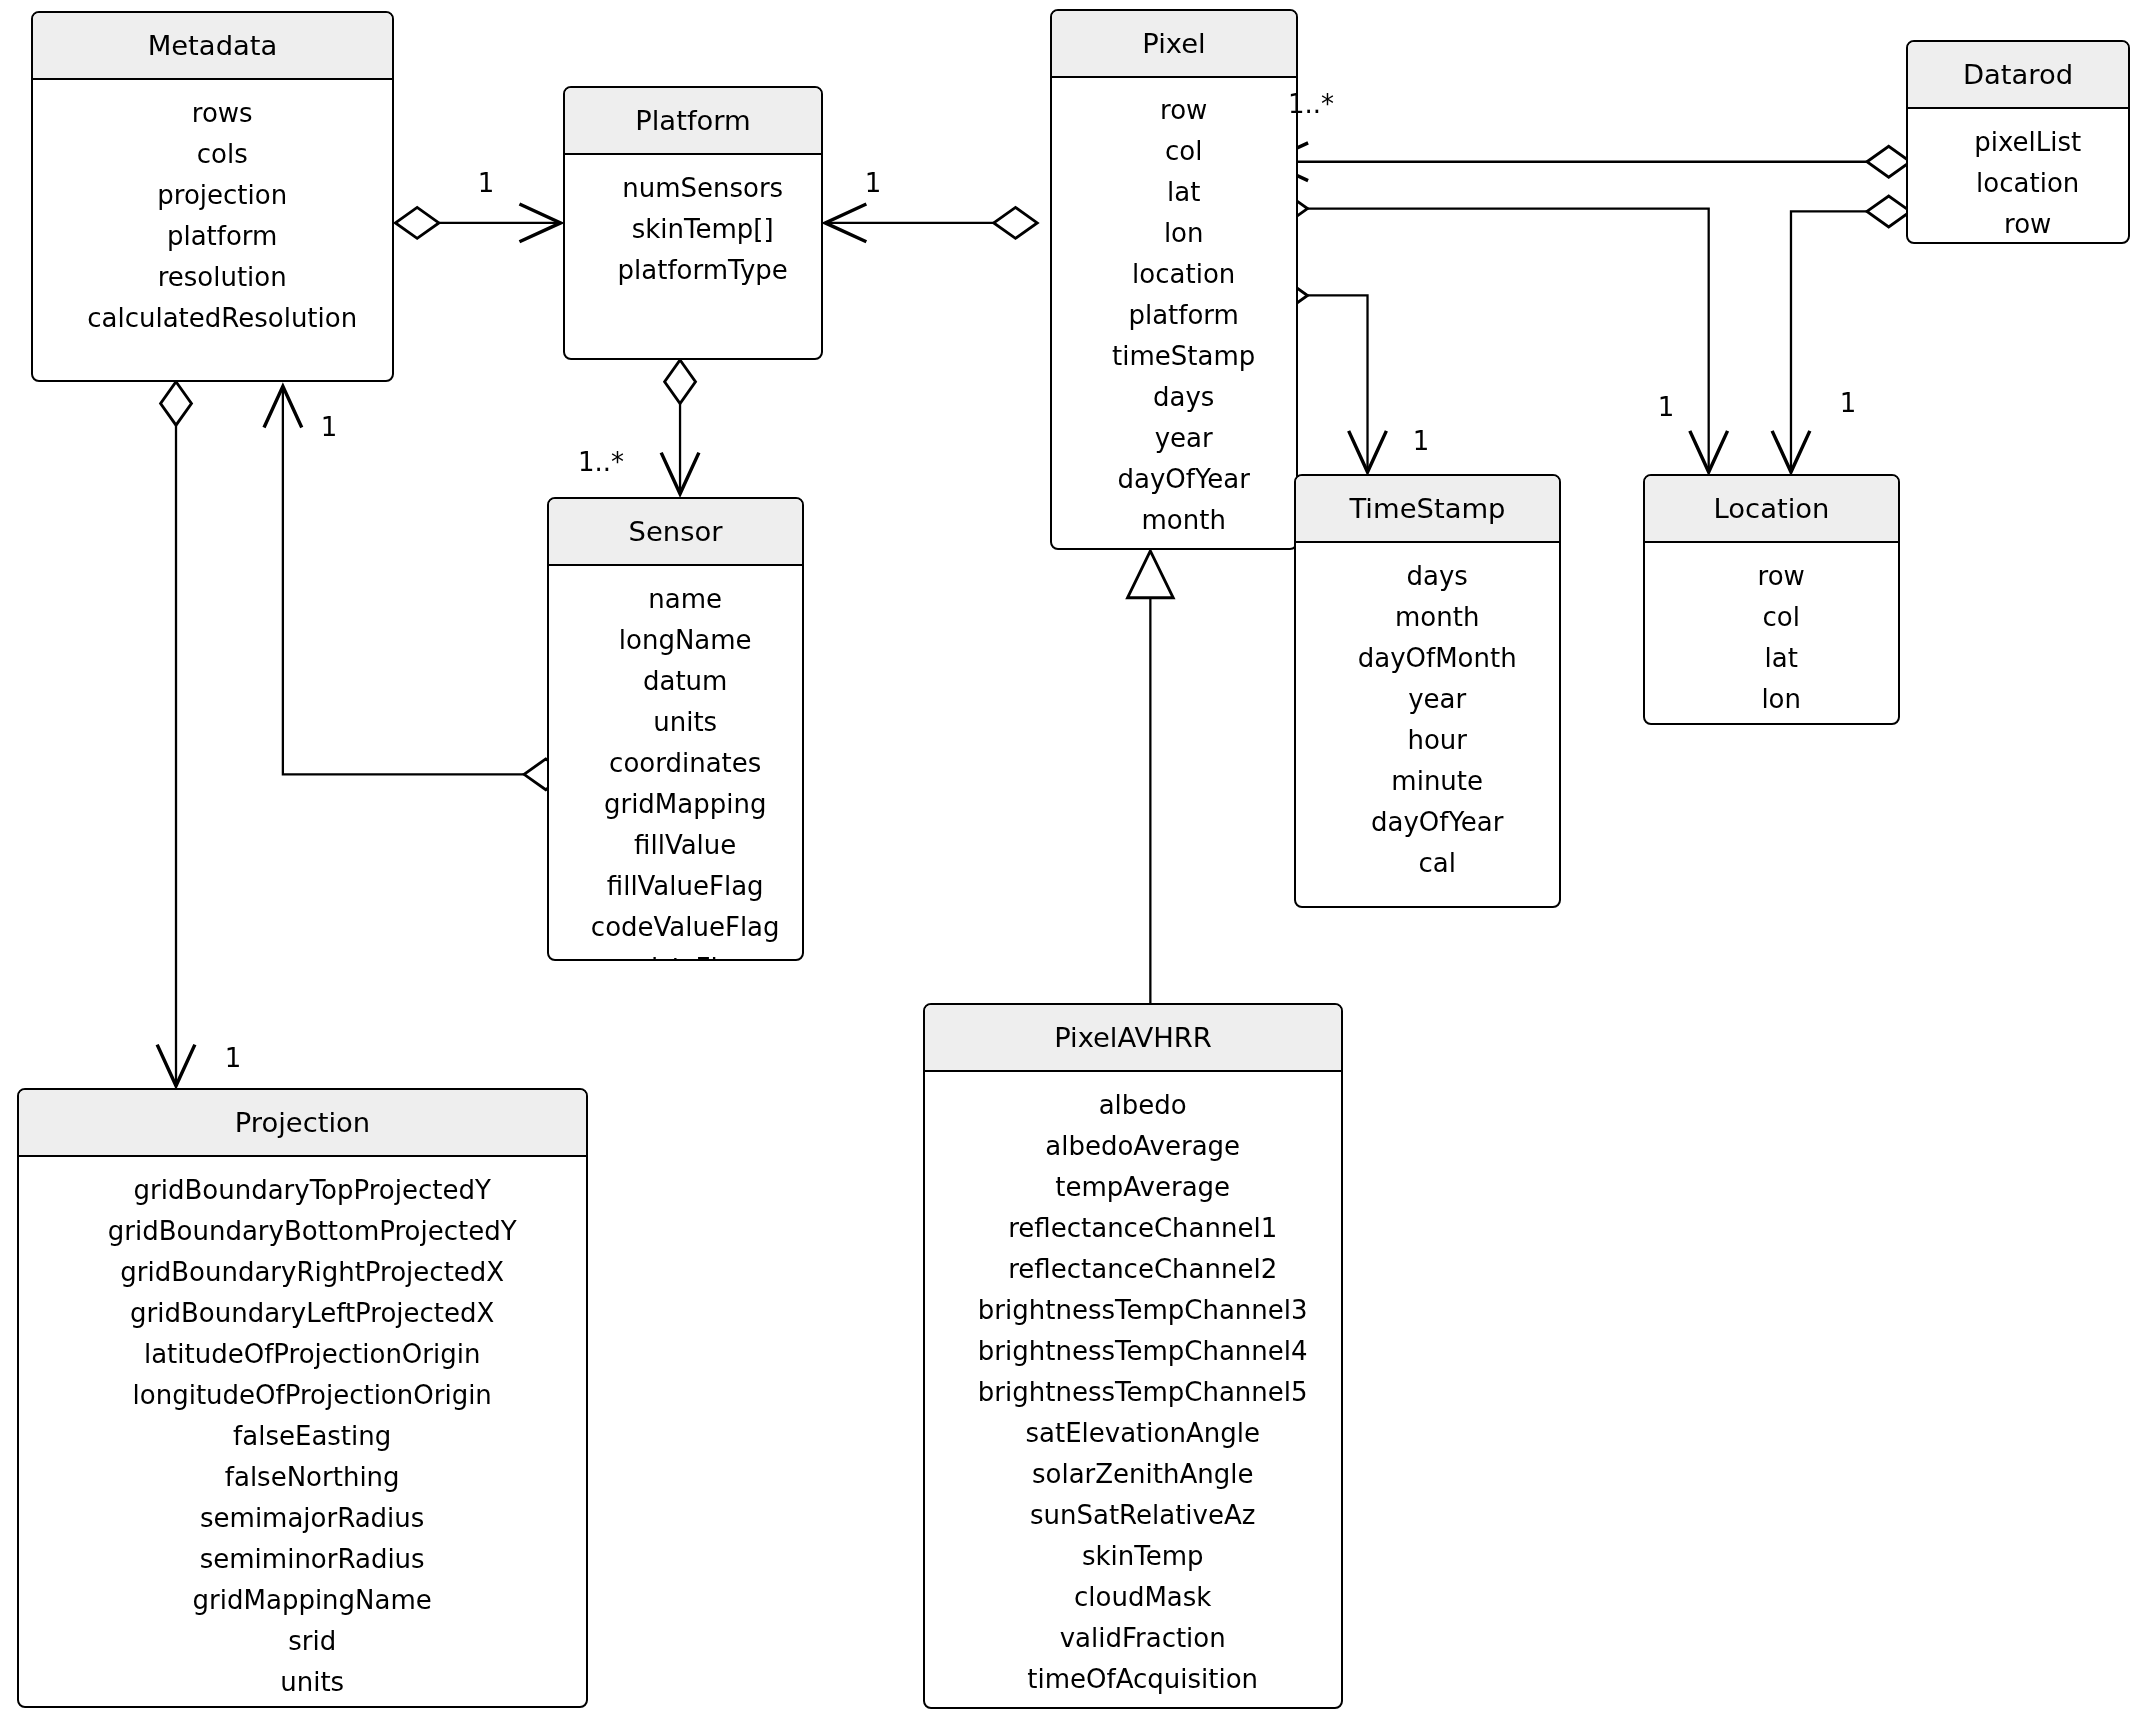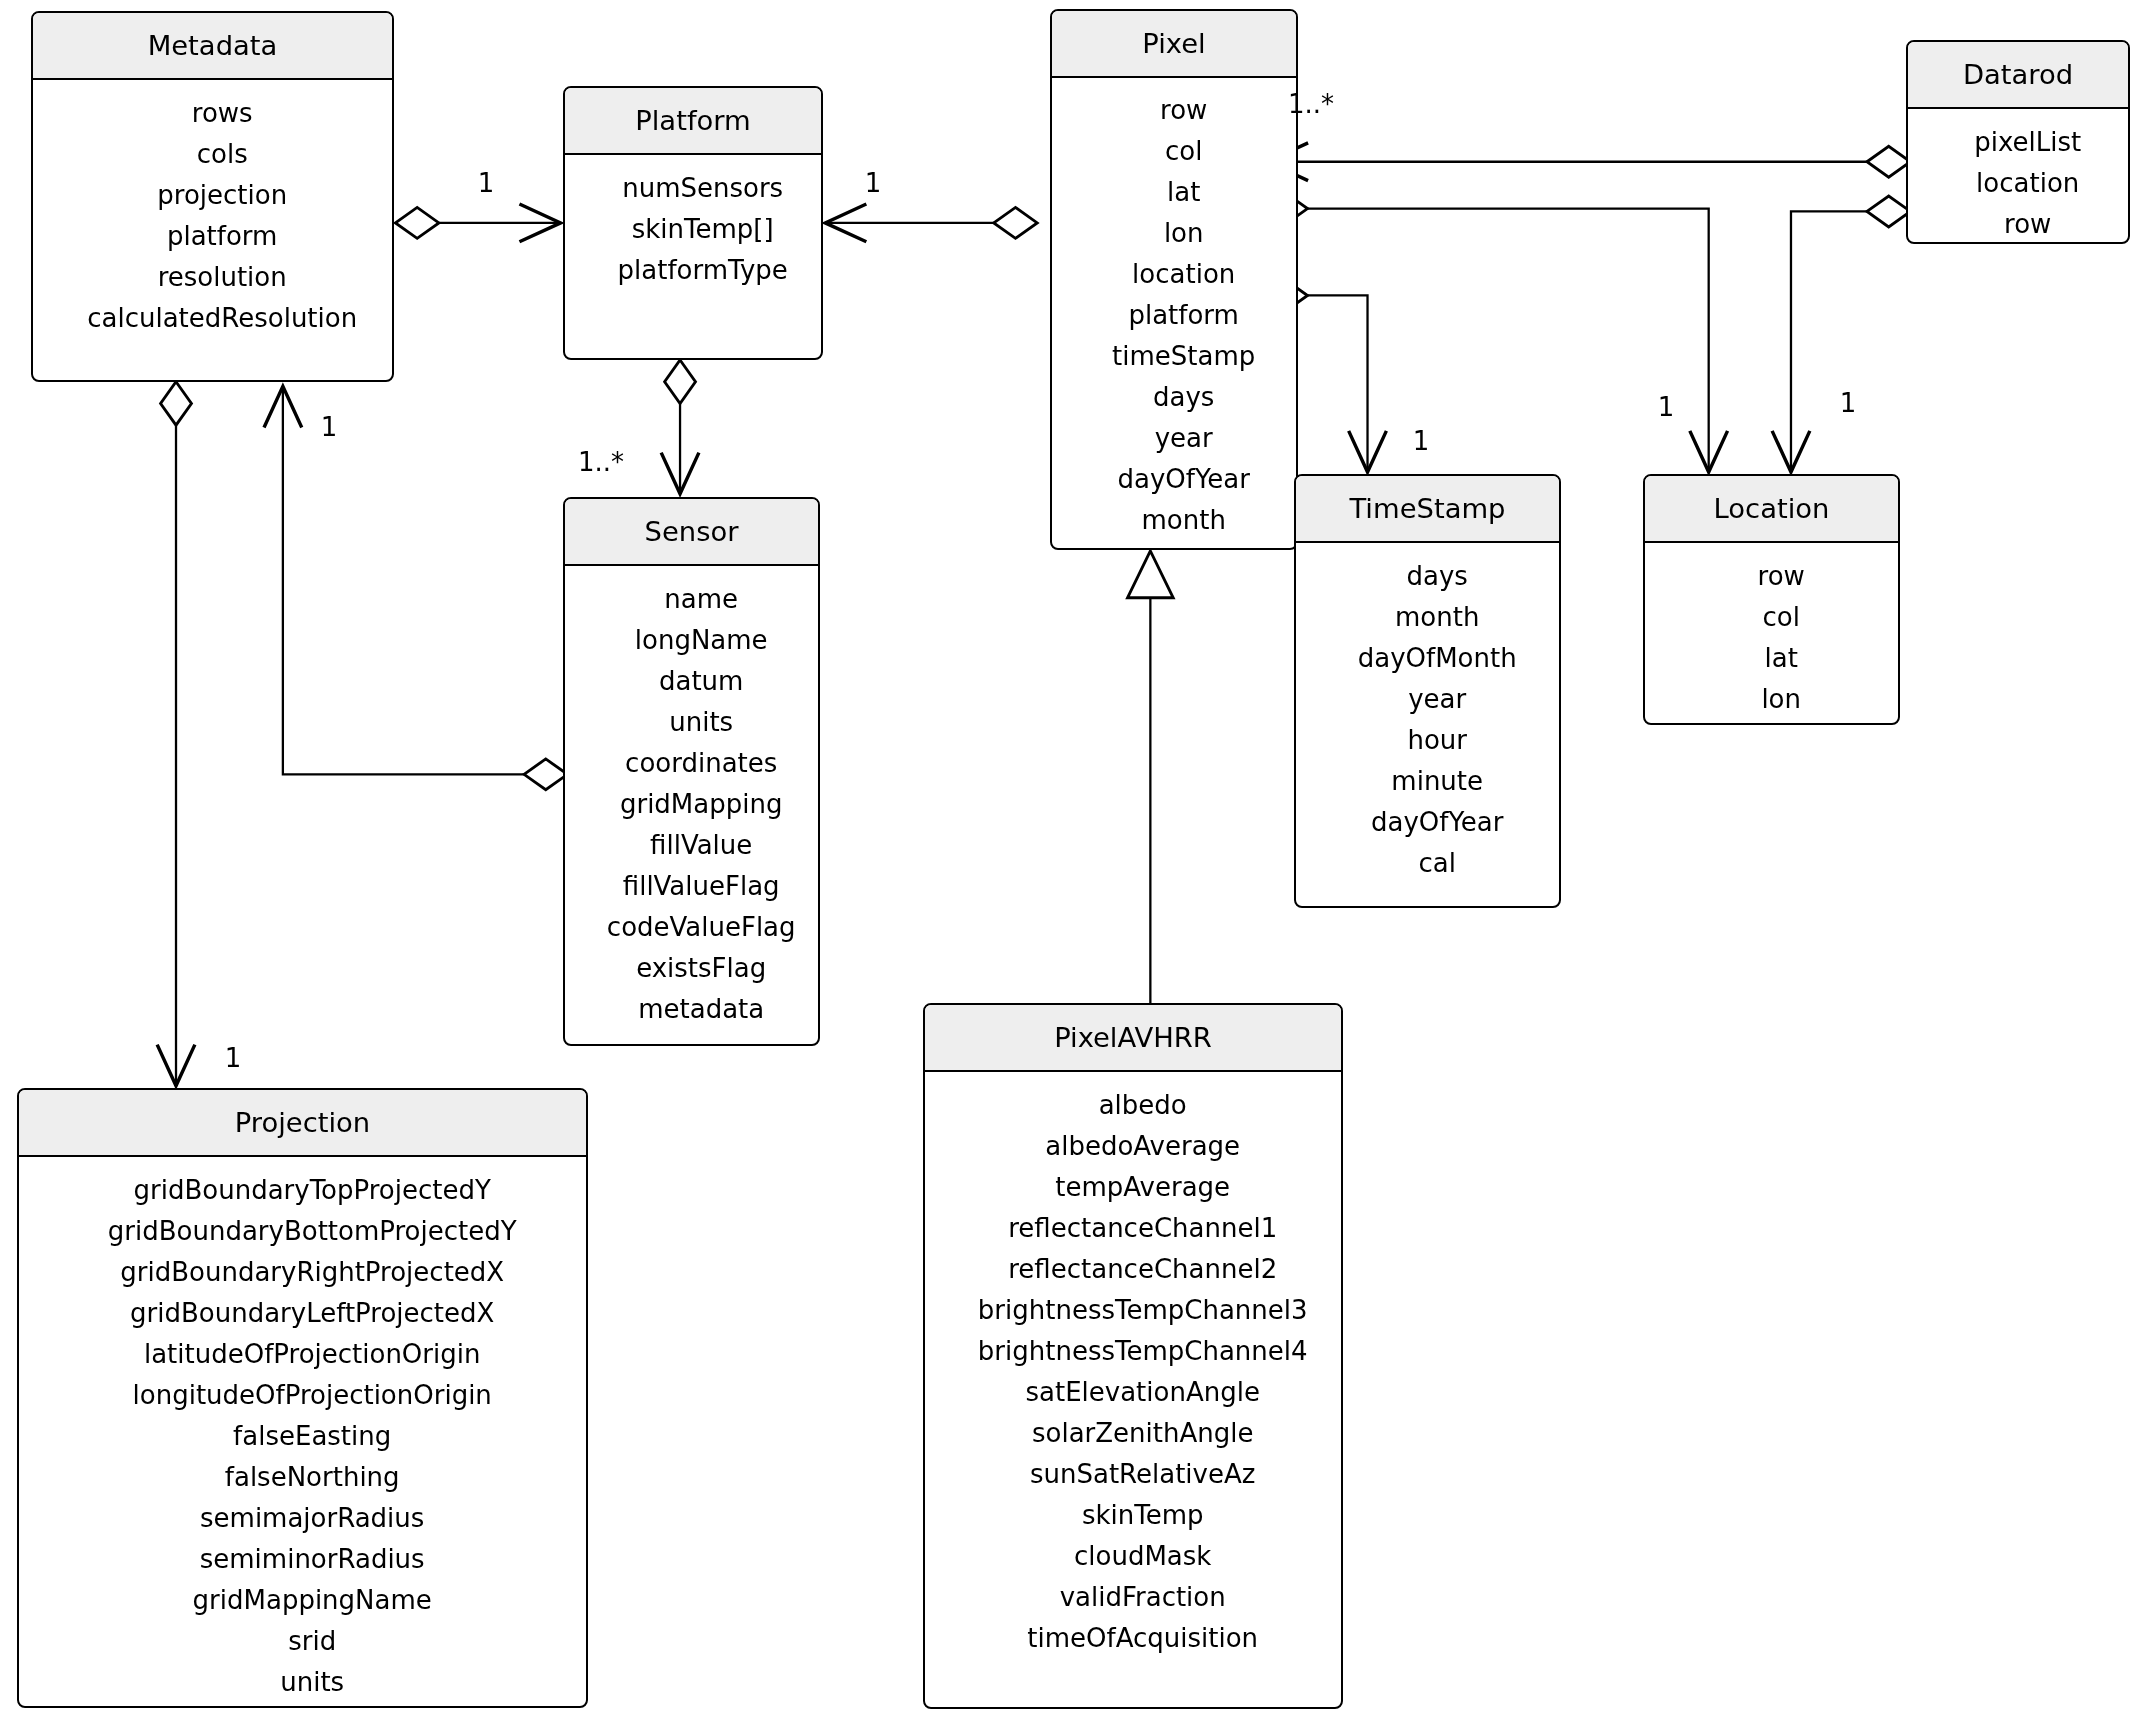--- a/index.html
+++ b/index.html
@@ -117,21 +117,21 @@
       </div>
       <div class="uml-class" style="left: 1906px; top: 40px; width: 224px; height: 204px;">
         <div class="hdr">Datarod</div>
         <div class="attrs">
           <div class="attr">pixelList</div>
           <div class="attr">location</div>
           <div class="attr">row</div>
           <div class="attr">col</div>
         </div>
       </div>
-      <div class="uml-class" style="left: 563px; top: 497px; width: 257px; height: 549px;">
+      <div class="uml-class" style="left: 547px; top: 497px; width: 257px; height: 464px;">
         <div class="hdr">Sensor</div>
         <div class="attrs">
           <div class="attr">name</div>
           <div class="attr">longName</div>
           <div class="attr">datum</div>
           <div class="attr">units</div>
           <div class="attr">coordinates</div>
           <div class="attr">gridMapping</div>
           <div class="attr">fillValue</div>
           <div class="attr">fillValueFlag</div>
@@ -183,20 +183,21 @@
       <div class="uml-class" style="left: 923px; top: 1003px; width: 420px; height: 706px;">
         <div class="hdr">PixelAVHRR</div>
         <div class="attrs">
           <div class="attr">albedo</div>
           <div class="attr">albedoAverage</div>
           <div class="attr">tempAverage</div>
           <div class="attr">reflectanceChannel1</div>
           <div class="attr">reflectanceChannel2</div>
           <div class="attr">brightnessTempChannel3</div>
           <div class="attr">brightnessTempChannel4</div>
+          <div class="attr">brightnessTempChannel5</div>
           <div class="attr">satElevationAngle</div>
           <div class="attr">solarZenithAngle</div>
           <div class="attr">sunSatRelativeAz</div>
           <div class="attr">skinTemp</div>
           <div class="attr">cloudMask</div>
           <div class="attr">validFraction</div>
           <div class="attr">timeOfAcquisition</div>
         </div>
       </div>
     </div>

